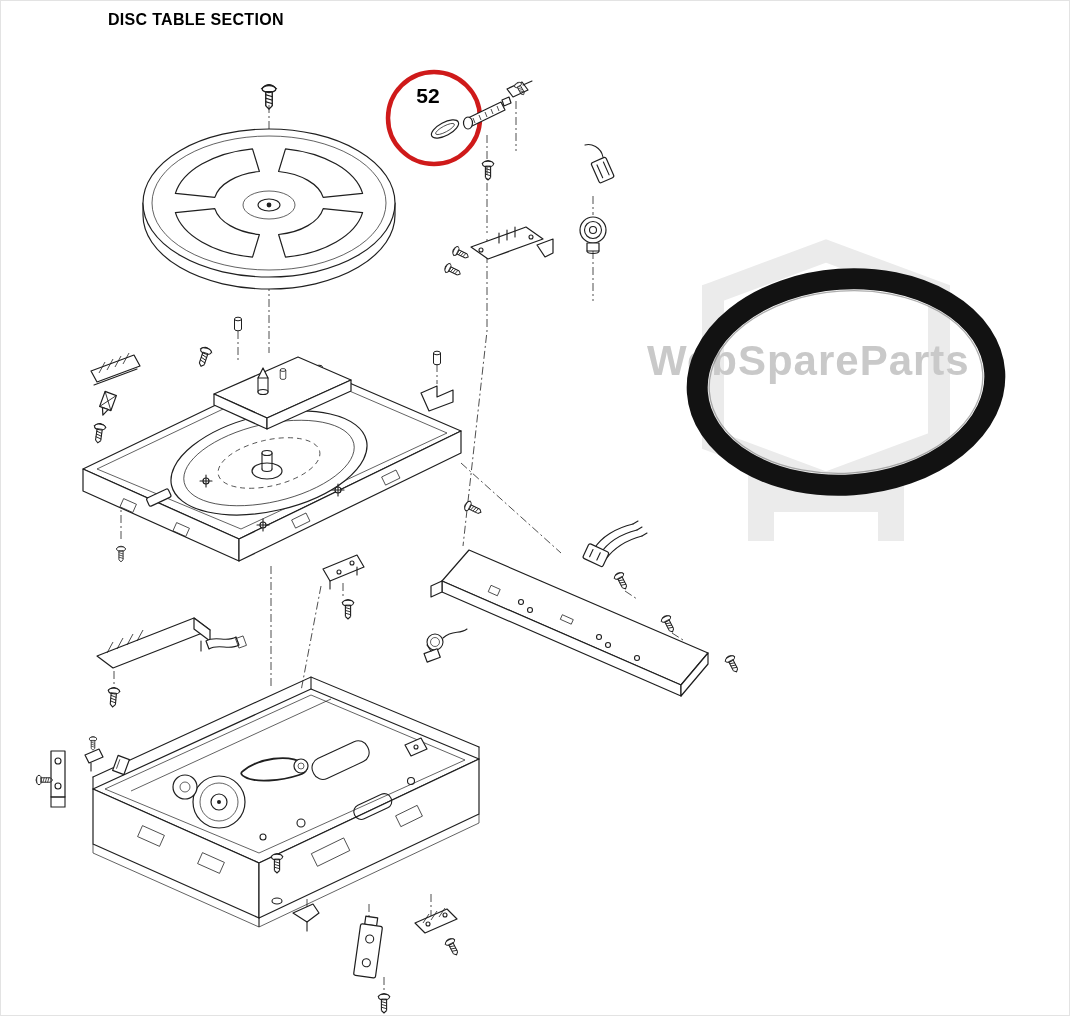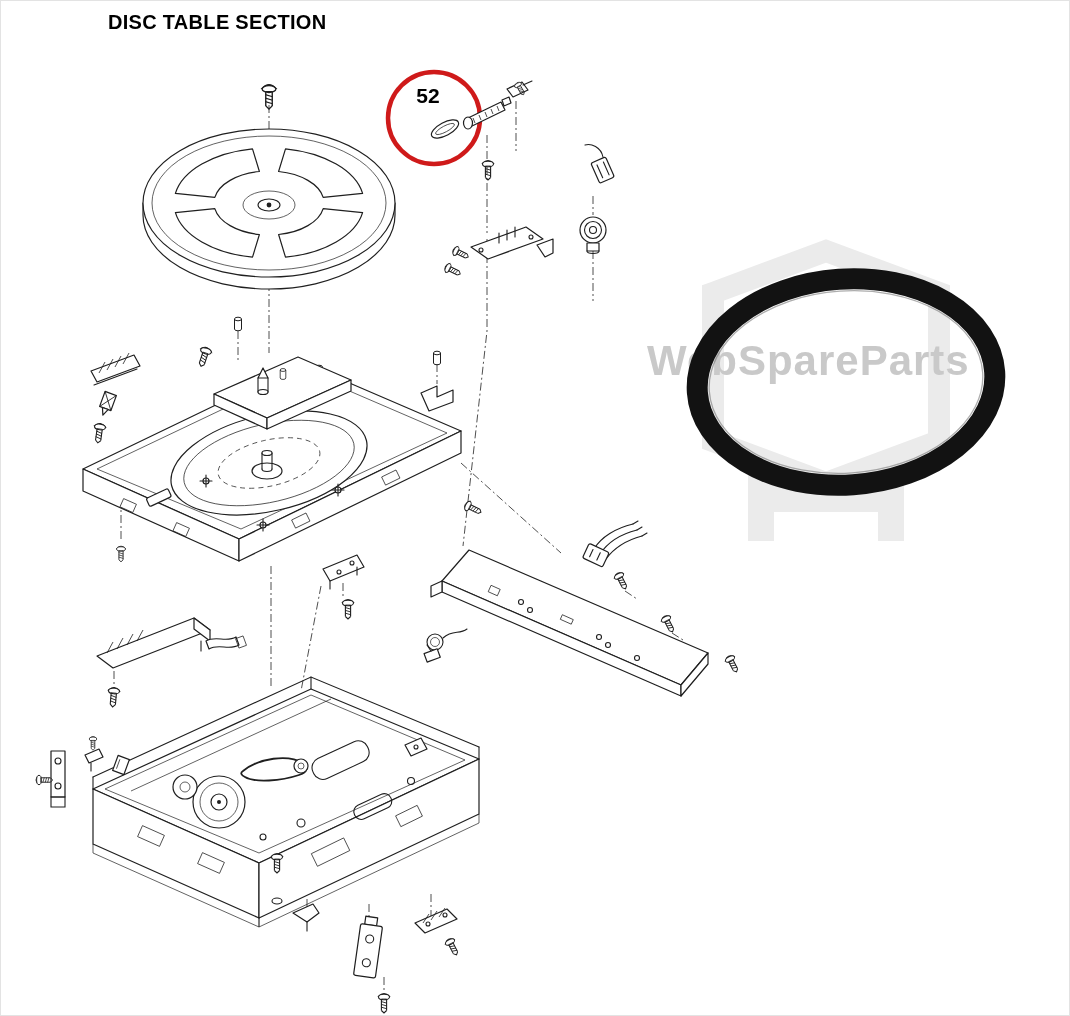--- a/index.html
+++ b/index.html
@@ -3,21 +3,21 @@
 <meta charset="utf-8">
 <style>
   html,body { margin:0; padding:0; background:#fff; }
   .page {
     position:relative; width:1070px; height:1016px; background:#fff;
     border:1px solid #e3e3e3; box-sizing:border-box; overflow:hidden;
     font-family:"Liberation Sans", sans-serif;
   }
   .title {
     position:absolute; left:107px; top:10px;
-    font-size:20px; font-weight:bold; color:#000; letter-spacing:0.3px;
+    font-size:16px; font-weight:bold; color:#000; letter-spacing:0.3px;
   }
   svg.diagram { position:absolute; left:0; top:0; }
   .pt   { fill:#fff; stroke:#1f1f1f; stroke-width:1.2; stroke-linejoin:round; }
   .ln   { fill:none; stroke:#1f1f1f; stroke-width:1.1; stroke-linecap:round; }
   .thin { fill:none; stroke:#1f1f1f; stroke-width:0.7; }
   .dd   { fill:none; stroke:#3a3a3a; stroke-width:0.9; stroke-dasharray:8 3 2 3; }
   .hatch{ stroke:#1f1f1f; stroke-width:0.8; }
   text.callout { font-family:"Liberation Sans",sans-serif; font-size:21px; font-weight:bold; fill:#000; text-anchor:middle; }
   text.wm { font-family:"Liberation Sans",sans-serif; font-size:42px; font-weight:bold; letter-spacing:1px; }
 </style>

